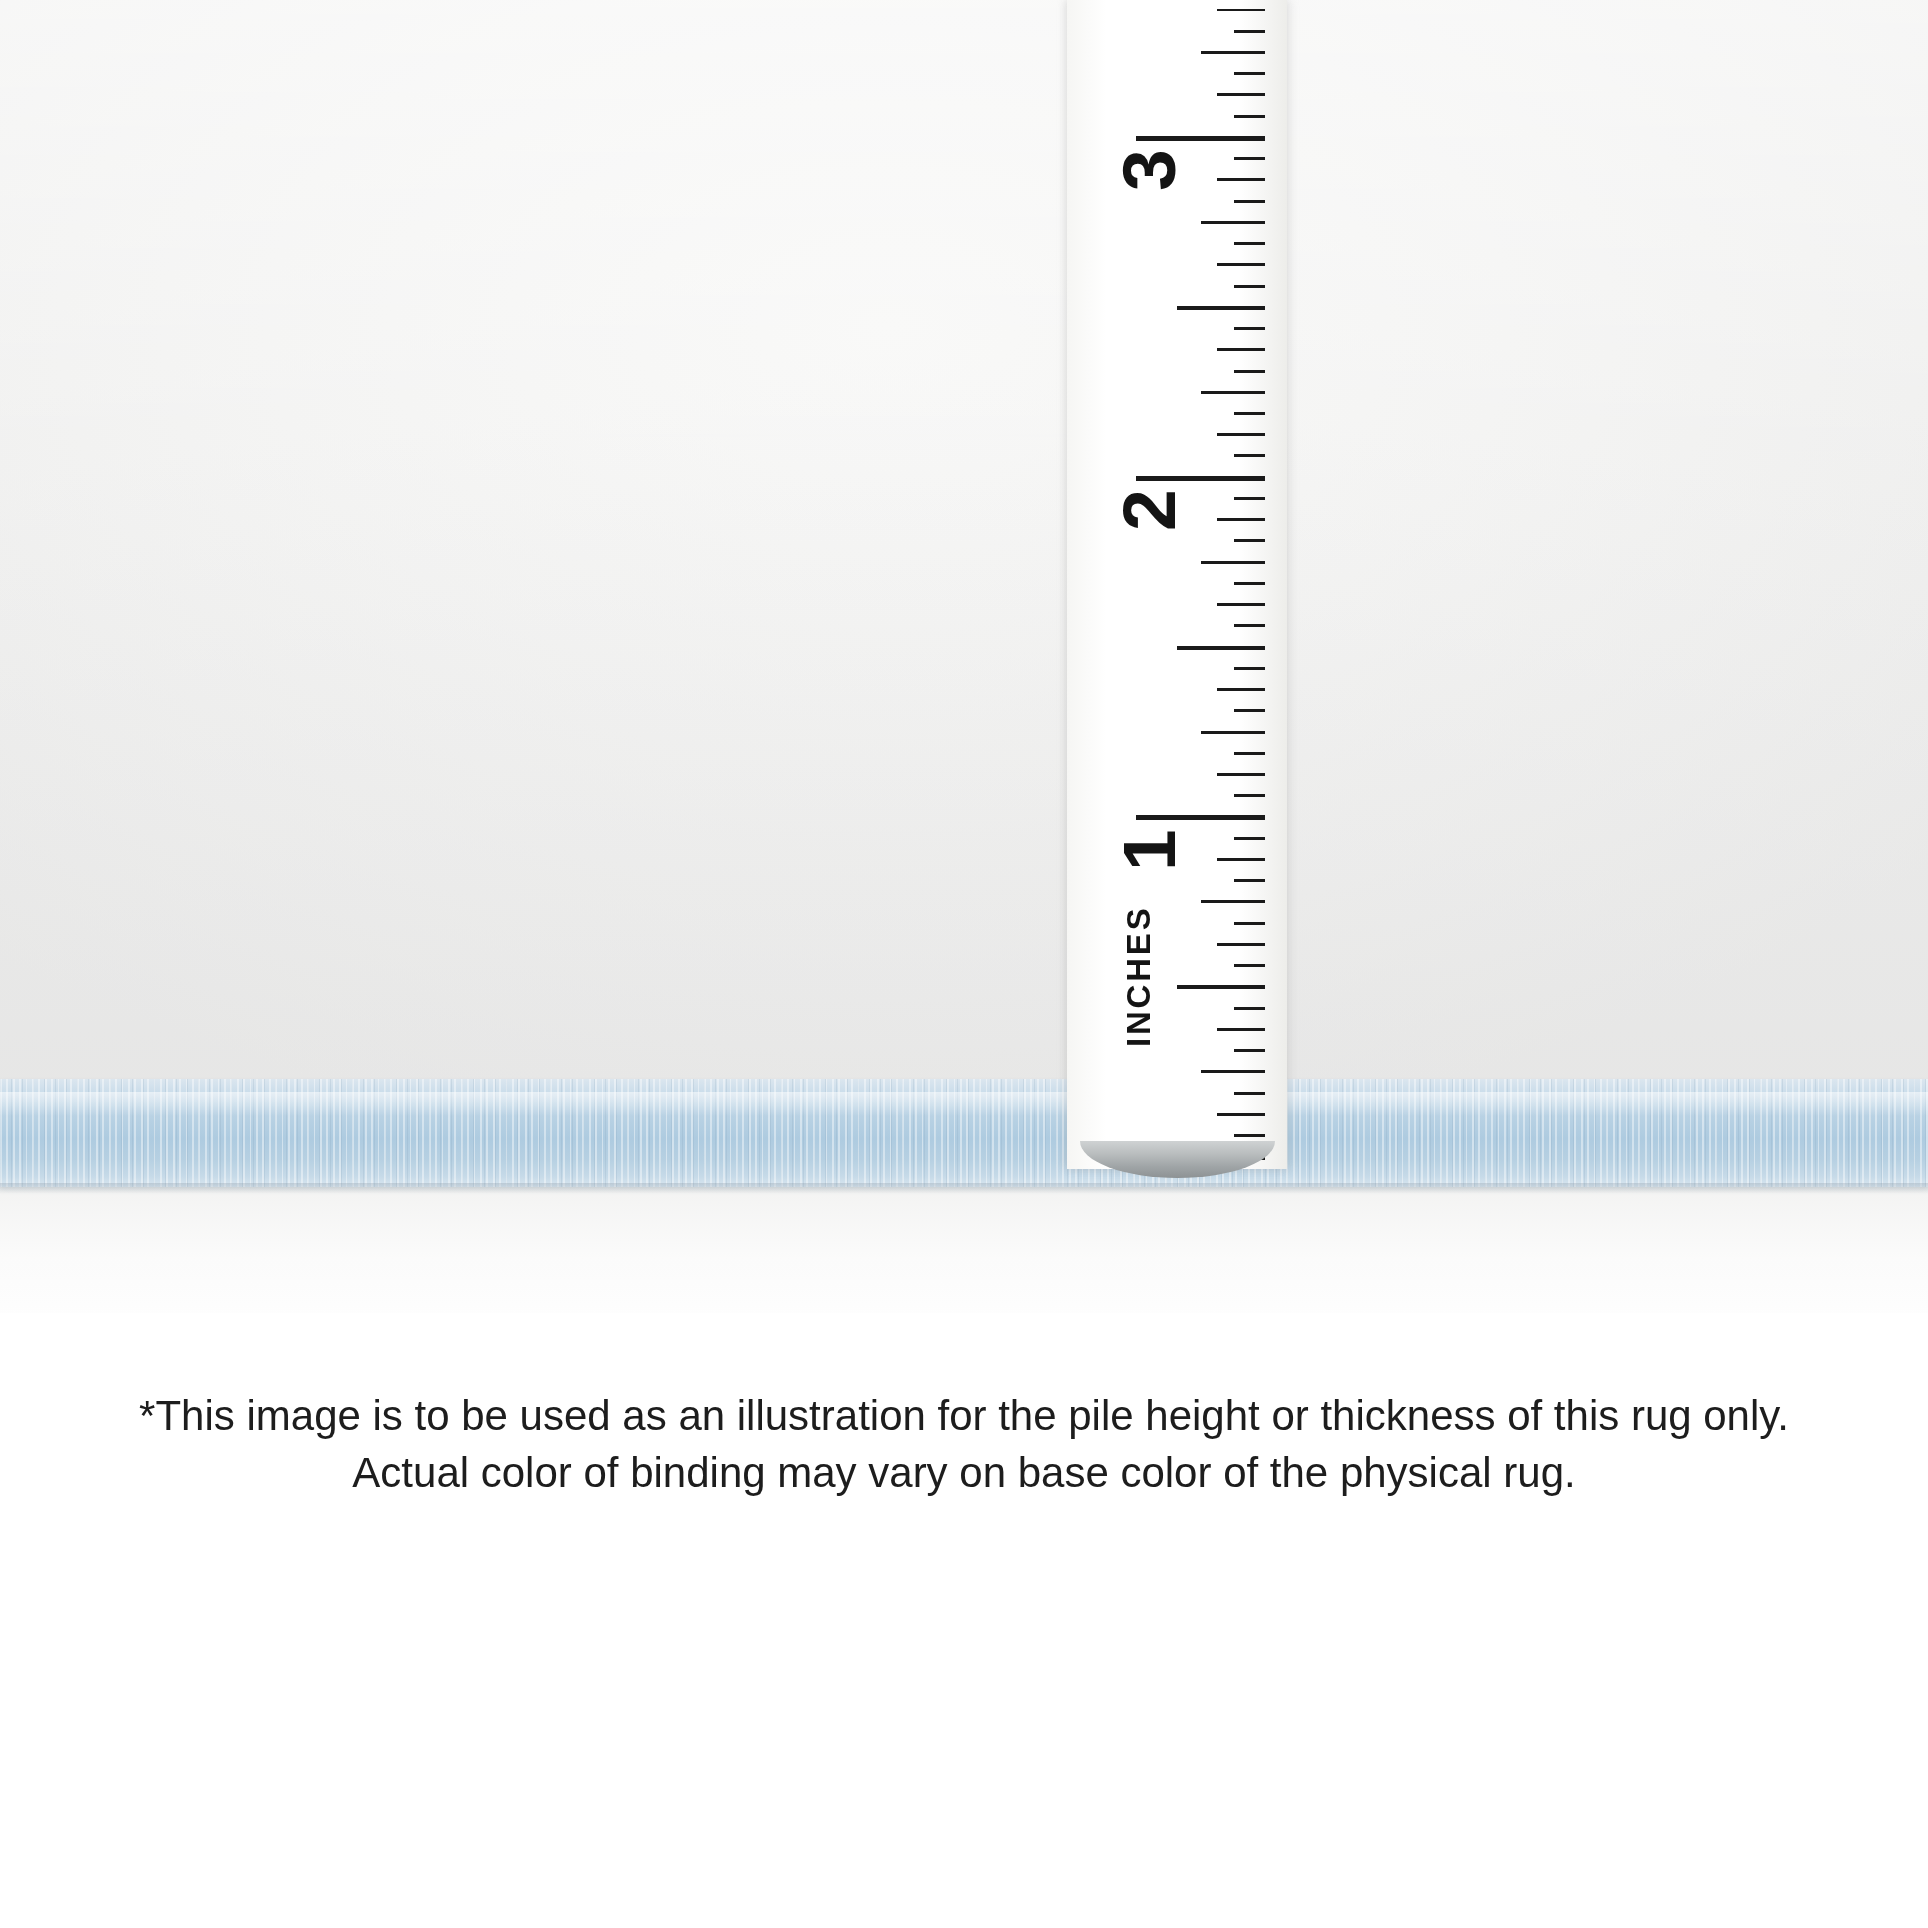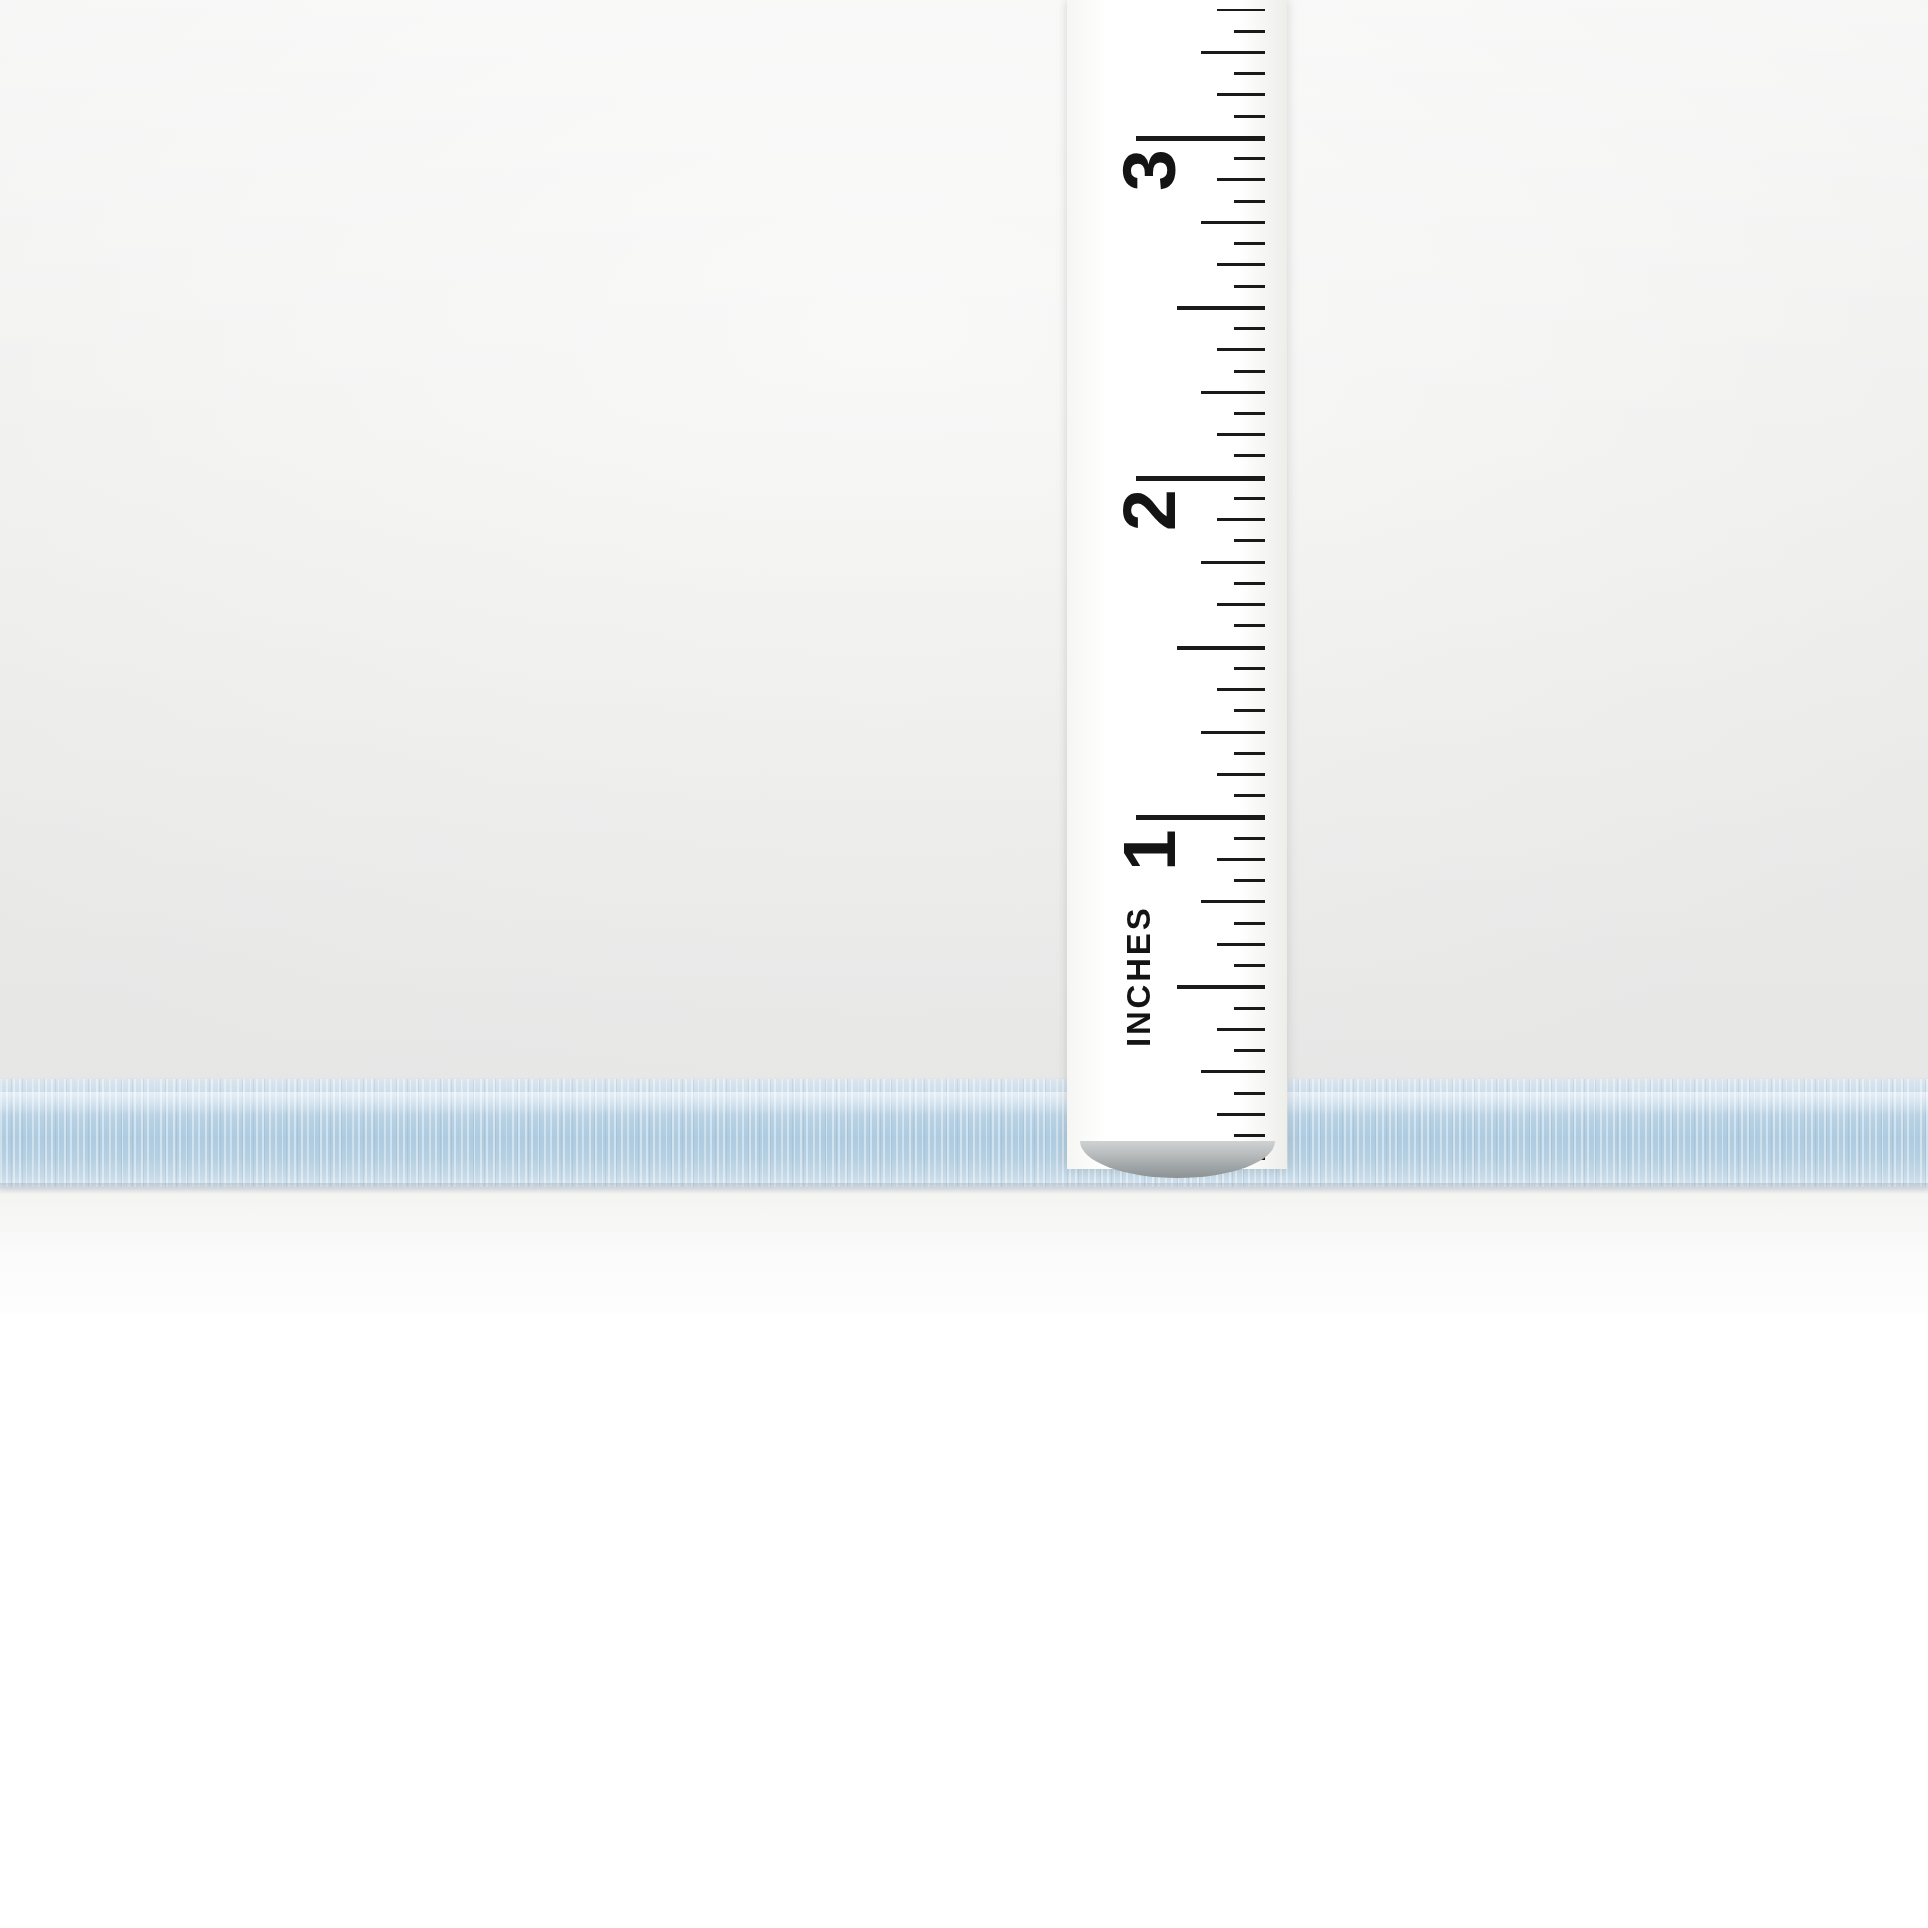--- a/index.html
+++ b/index.html
@@ -280,15 +280,19 @@
           <div class="num" style="top: 191px;">3</div>
         </div>
     </div>
 
     <div class="ruler-tip">
       <div class="metal"></div>
     </div>
 
   </div>
 
+  <div class="caption">
+    <span class="line">*This image is to be used as an illustration for the pile height or thickness of this rug only.</span>
+    <span class="line">Actual color of binding may vary on base color of the physical rug.</span>
+  </div>
 
 </div>
 
 
 </body></html>

